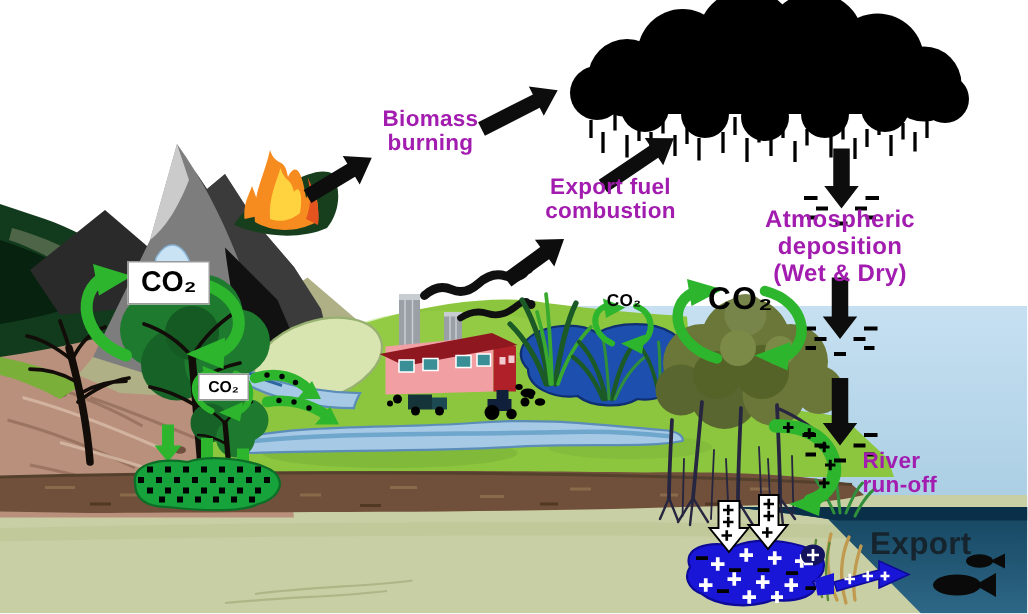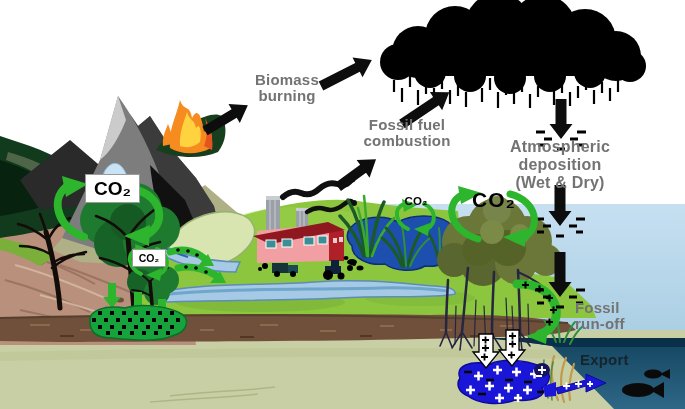--- a/index.html
+++ b/index.html
@@ -1,25 +1,25 @@
 <!DOCTYPE html>
 <html><head>
 <meta charset="utf-8">
 <style>
   html,body{margin:0;padding:0;background:#fff;}
   .scene{position:relative;width:685px;height:409px;overflow:hidden;background:#fff;
          font-family:"Liberation Sans",sans-serif;}
   .scene svg{position:absolute;left:0;top:0;}
-  .lbl{position:absolute;font-weight:bold;color:#737373;white-space:pre-line;
+  .lbl{position:absolute;font-weight:bold;color:#a21caf;white-space:pre-line;
        text-align:center;line-height:1.08;letter-spacing:.2px;}
   #lbl-biomass{left:239px;top:72px;width:96px;font-size:15px;}
   #lbl-fossil{left:352px;top:117px;width:110px;font-size:15px;}
   #lbl-atmos{left:501px;top:138px;width:118px;font-size:16px;line-height:1.12;}
   #lbl-river{left:575px;top:300px;width:92px;font-size:15px;text-align:left;}
-  #lbl-export{left:580px;top:352px;width:70px;font-size:15px;text-align:left;color:#16242e;}
+  #lbl-export{left:580px;top:352px;width:70px;font-size:21px;text-align:left;color:#16242e;}
   .co2box{position:absolute;background:#fff;border:1.5px solid #9a9a9a;color:#000;
           font-weight:bold;display:flex;align-items:center;justify-content:center;}
   #lbl-co2-forest{left:85px;top:174px;width:53px;height:27px;font-size:19px;}
   #lbl-co2-tree{left:132px;top:249px;width:32px;height:16px;font-size:10.5px;border-width:1px;}
   #lbl-co2-wetland{left:396px;top:195px;width:40px;font-size:11.5px;font-weight:bold;color:#000;}
   #lbl-co2-mangrove{left:462px;top:189px;width:64px;font-size:21px;font-weight:bold;color:#000;letter-spacing:1px;}
 </style>
 </head>
 <body>
 
@@ -358,25 +358,25 @@
     <polygon points="430,223 414,229 428,236" fill="#2db52d" stroke="none"></polygon>
     <path d="M478,239 C450,231 444,204 462,195" stroke-width="7"></path>
     <polygon points="458,186 482,193 461,204" fill="#2db52d" stroke="none"></polygon>
     <path d="M510,194 C537,201 542,228 523,238" stroke-width="7"></path>
     <polygon points="527,228 503,237 525,247" fill="#2db52d" stroke="none"></polygon>
   </g>
 </svg>
 
 <div class="lbl" id="lbl-biomass">Biomass
 burning</div>
-<div class="lbl" id="lbl-fossil">Fossil fuel
+<div class="lbl" id="lbl-fossil">Export fuel
 combustion</div>
 <div class="lbl" id="lbl-atmos">Atmospheric
 deposition
 (Wet &amp; Dry)</div>
-<div class="lbl" id="lbl-river">Fossil
+<div class="lbl" id="lbl-river">River
 run-off</div>
 <div class="lbl" id="lbl-export">Export</div>
 <div class="co2box" id="lbl-co2-forest">CO₂</div>
 <div class="co2box" id="lbl-co2-tree">CO₂</div>
 <div class="lbl" id="lbl-co2-wetland">CO₂</div>
 <div class="lbl" id="lbl-co2-mangrove">CO₂</div>
 </div>
 
 </body></html>

